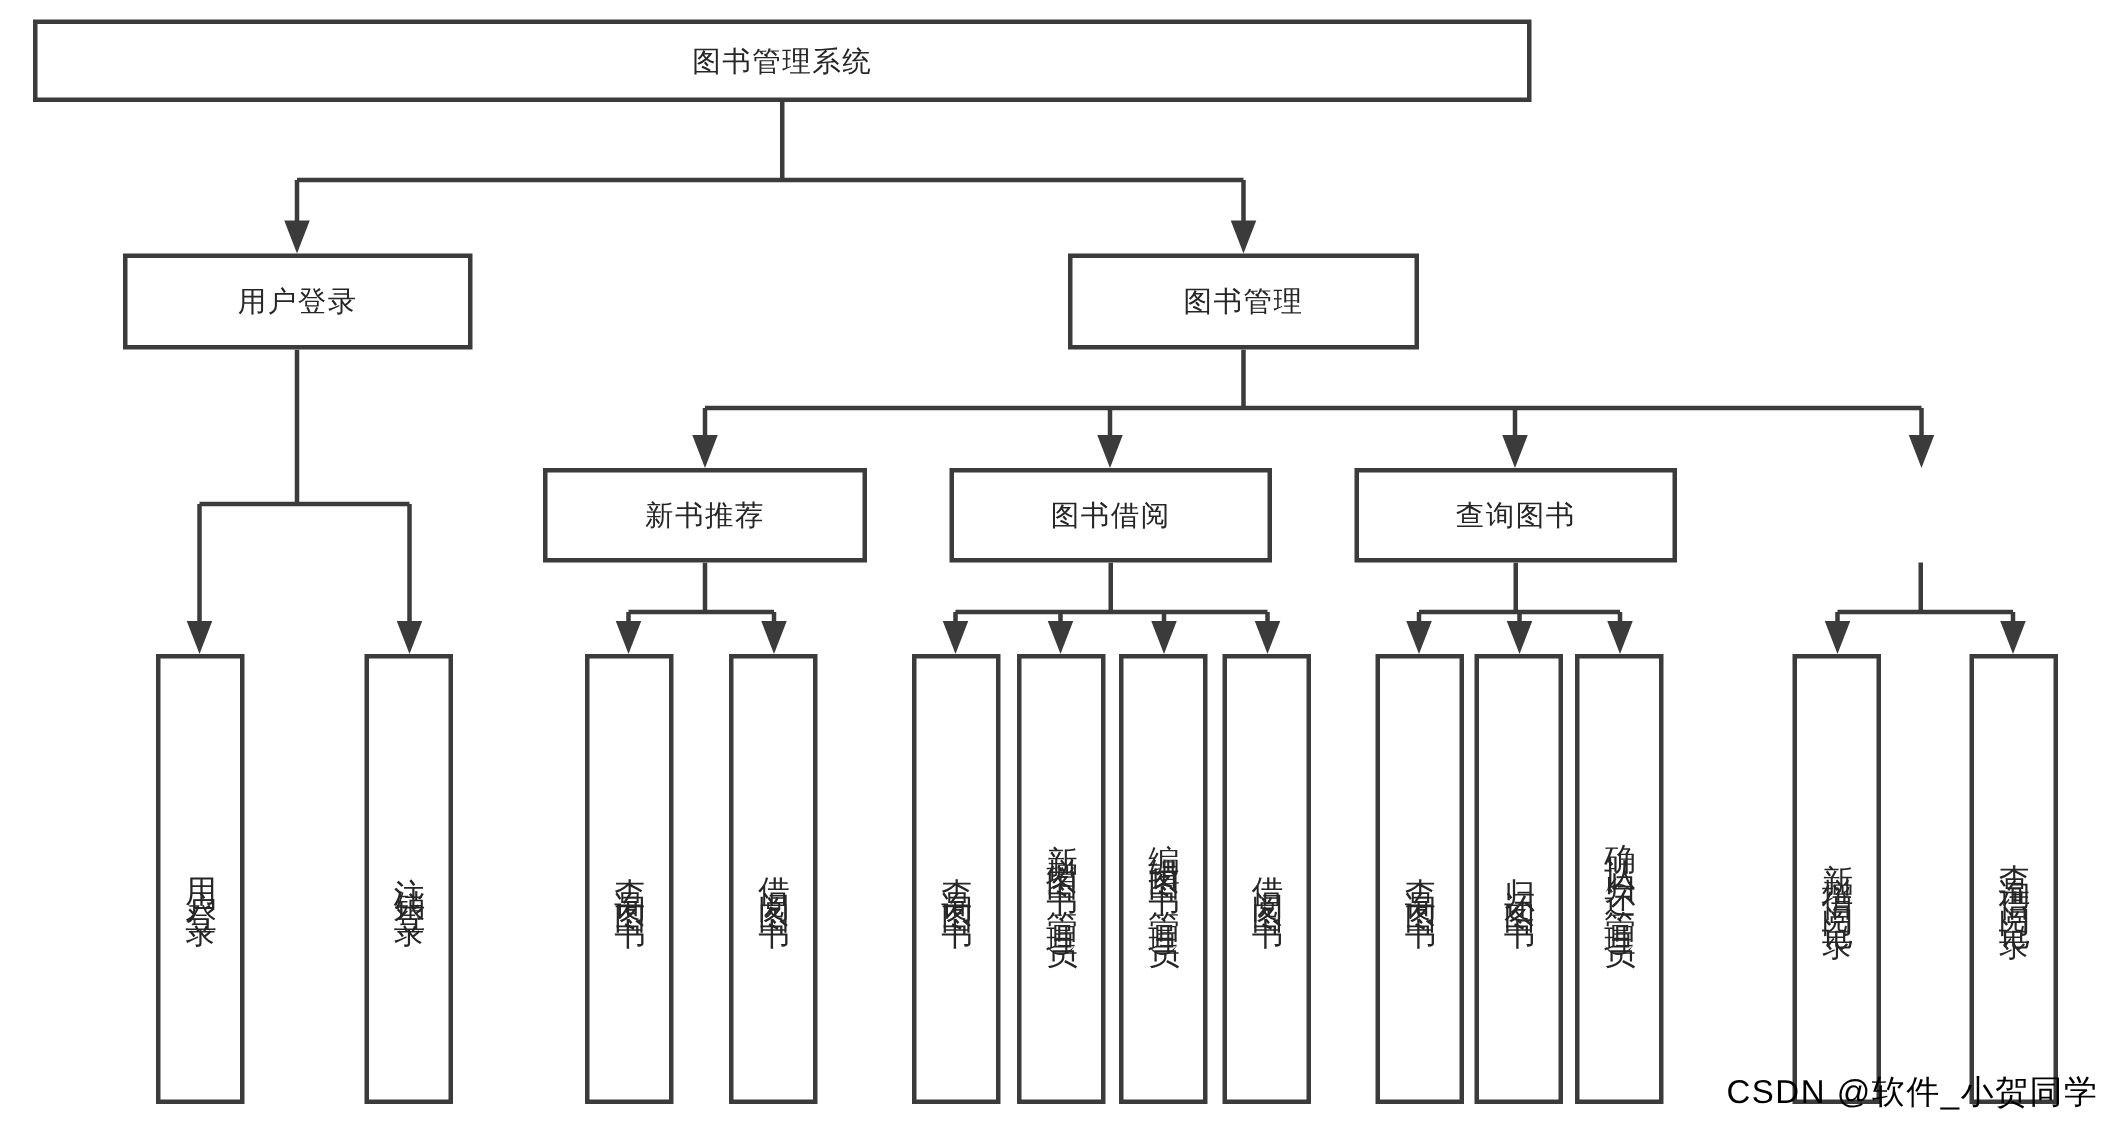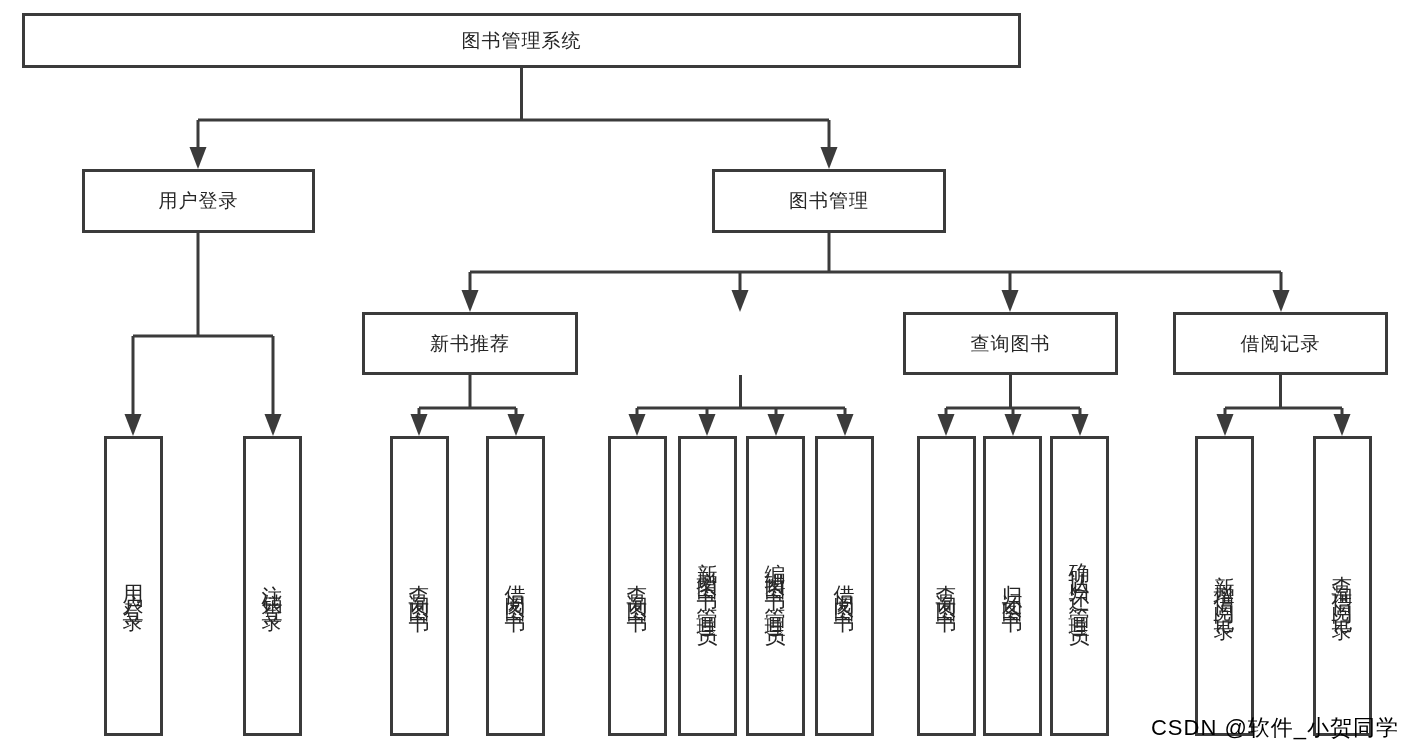--- a/index.html
+++ b/index.html
@@ -141,26 +141,26 @@
   <div class="box h" style="left:82px; top:169px; width:233px; height:64px">
     <span>用户登录</span>
   </div>
   <div class="box h" style="left:362px; top:312px; width:216px; height:63px">
     <span>新书推荐</span>
   </div>
 
   <div class="box h" style="left:712px; top:169px; width:234px; height:64px">
     <span>图书管理</span>
   </div>
+  <div class="box h" style="left:633px; top:312px; width:215px; height:63px">
+    <span>图书借阅</span>
+  </div>
   <div class="box h" style="left:903px; top:312px; width:215px; height:63px">
     <span>查询图书</span>
   </div>
-  <div class="box h" style="left:1173px; top:312px; width:215px; height:63px">
-    <span>借阅记录</span>
-  </div>
 
   <div class="box v" style="left:104px; top:436px; width:59px; height:300px">
     <span class="vtext">用户登录</span>
   </div>
   <div class="box v" style="left:243px; top:436px; width:59px; height:300px">
     <span class="vtext">注销登录</span>
   </div>
 
   <div class="box v" style="left:390px; top:436px; width:59px; height:300px">
     <span class="vtext">查询图书</span>

